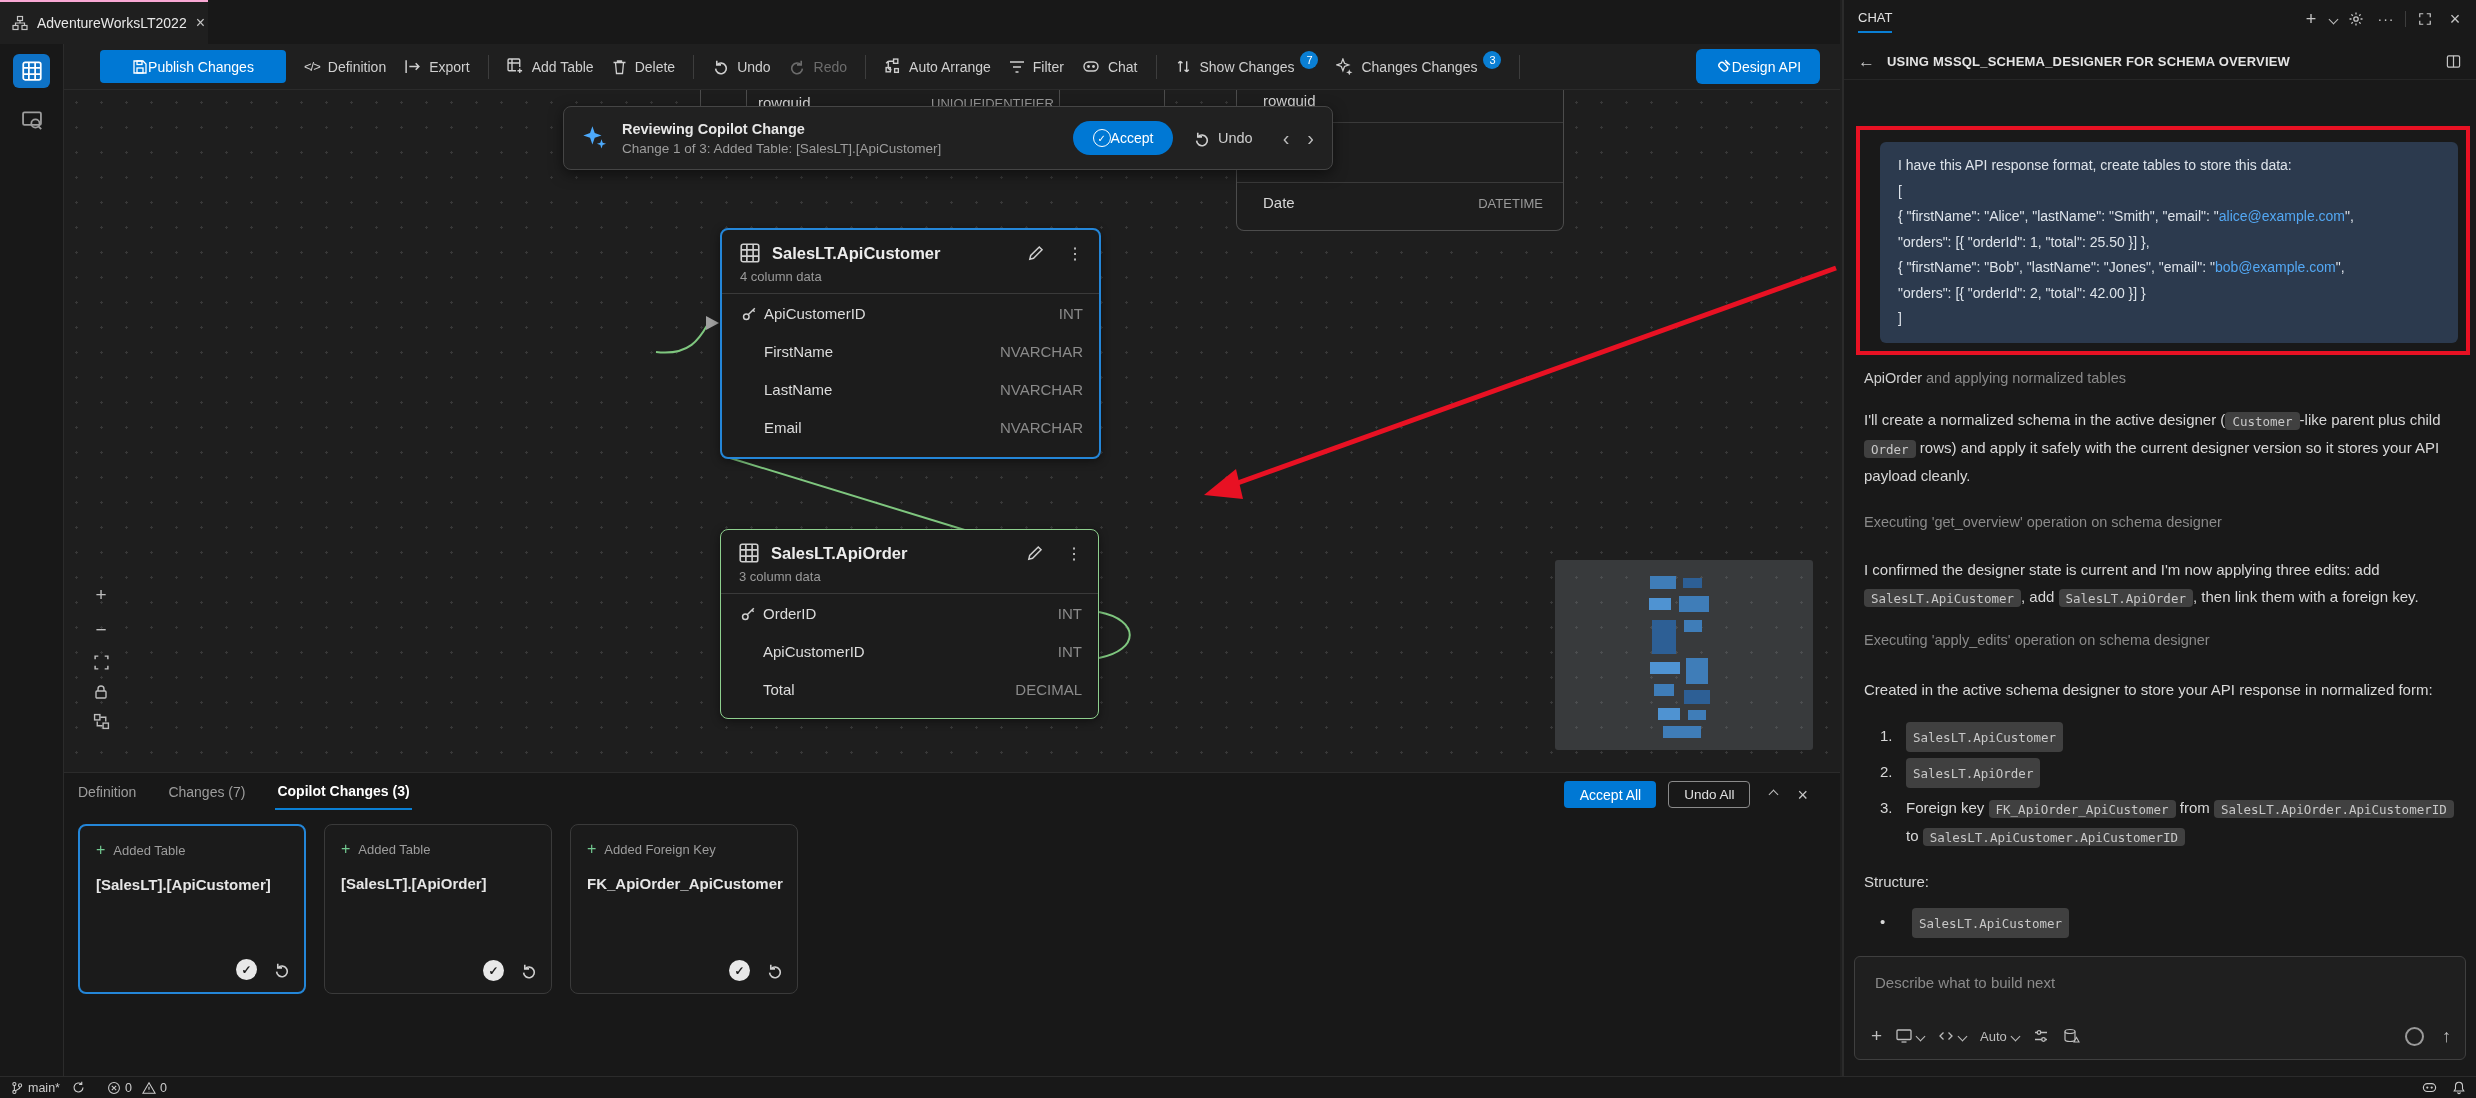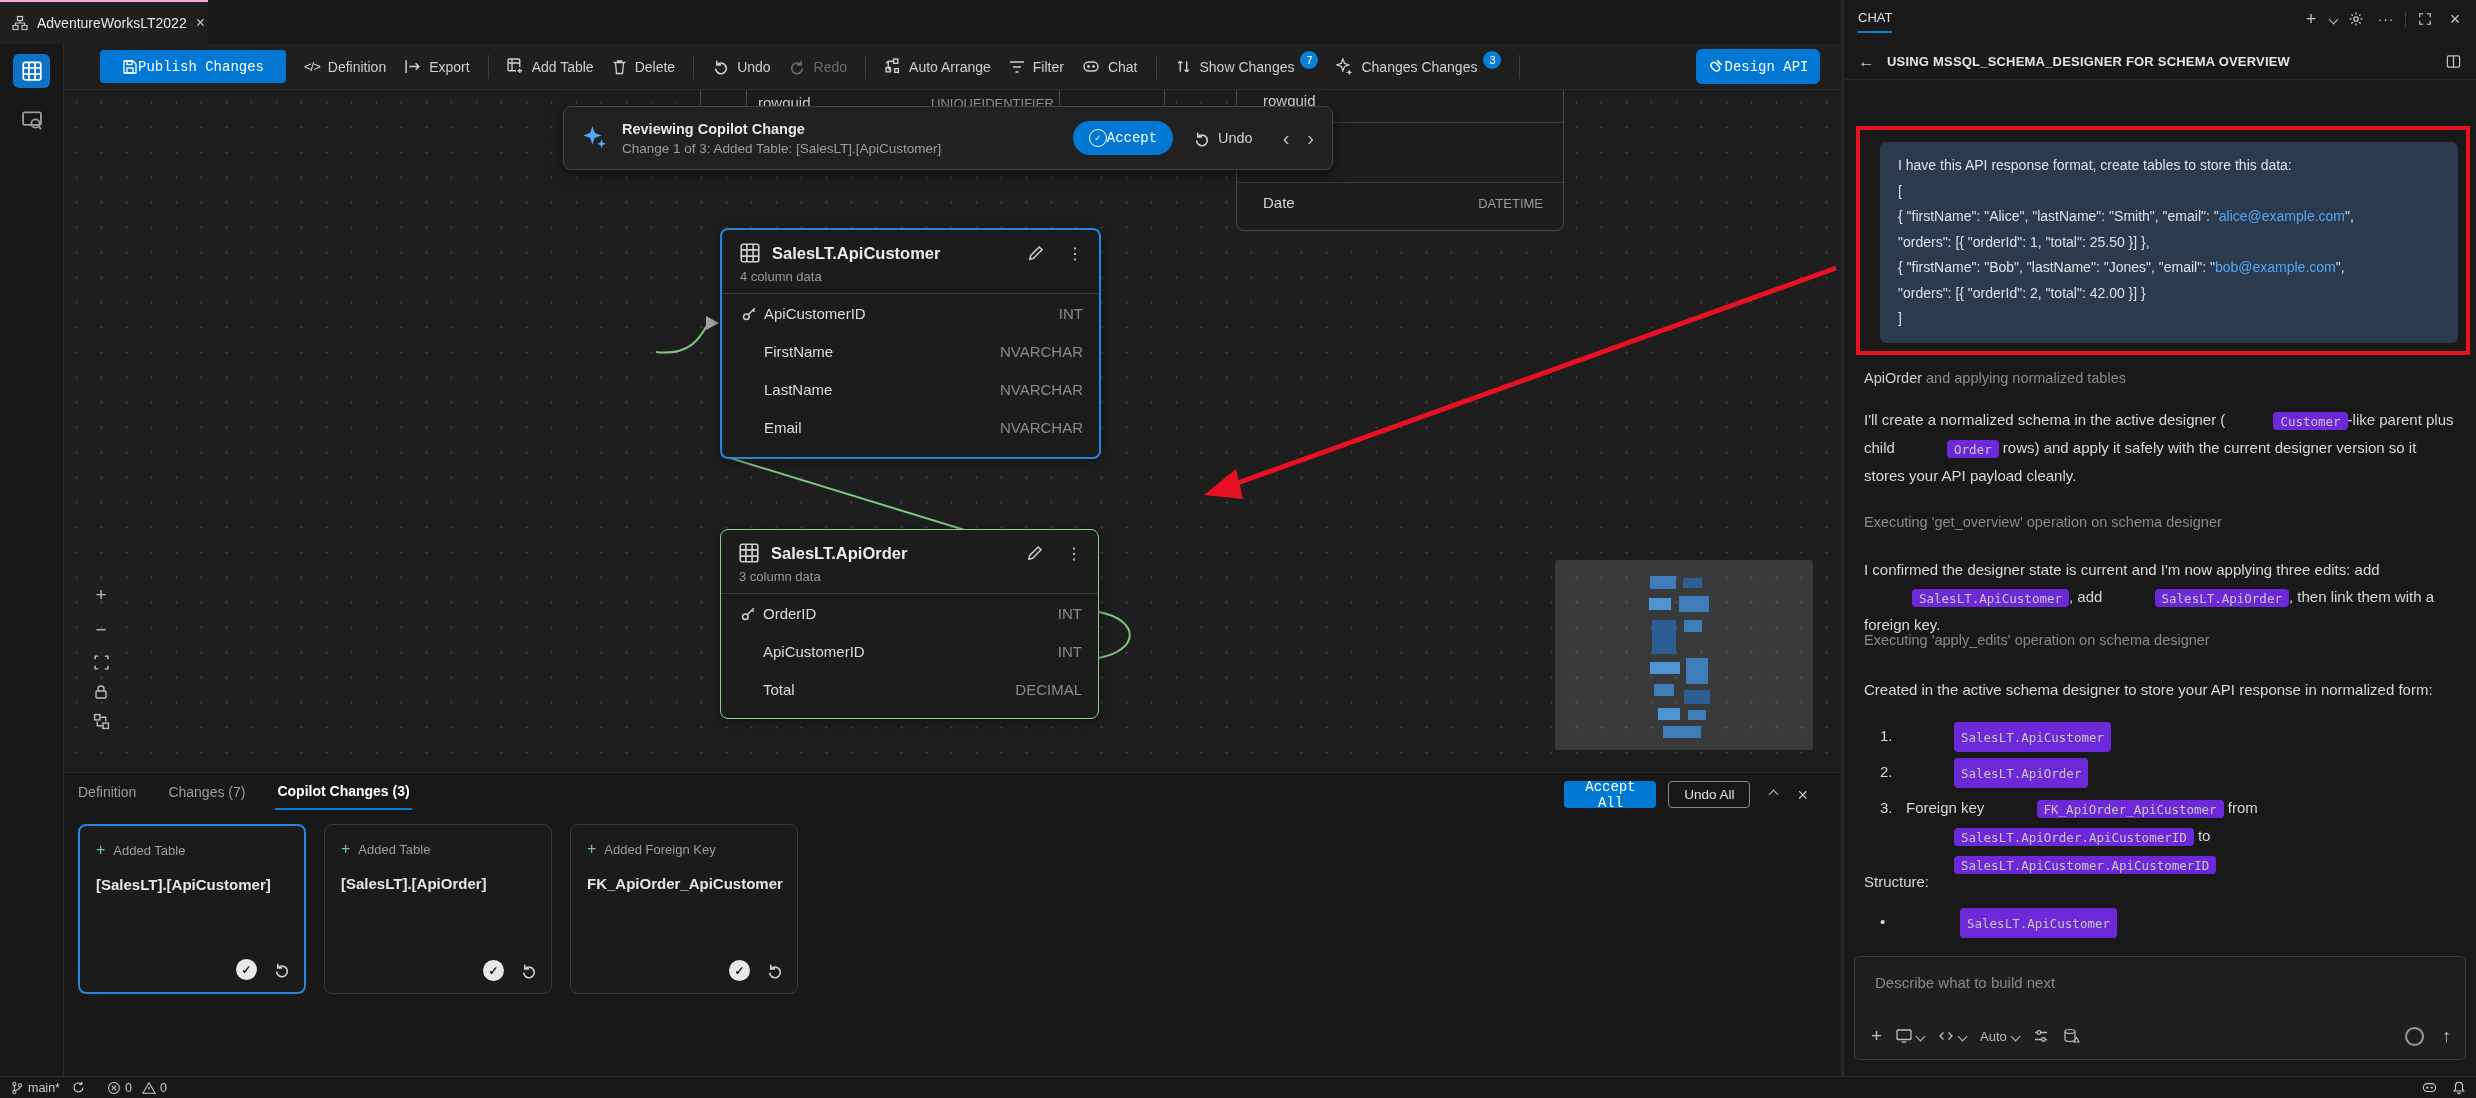--- a/index.html
+++ b/index.html
@@ -20,21 +20,21 @@
   #side-active{position:absolute;left:13px;top:10px;width:37px;height:34px;background:#0e72c6;border-radius:6px;
       display:flex;align-items:center;justify-content:center;}
   #side-secondary{position:absolute;left:18px;top:62px;width:28px;height:28px;display:flex;align-items:center;justify-content:center;}
   
   #toolbar{left:64px;top:44px;width:1776px;height:46px;background:#1f1f1f;border-bottom:1px solid #2b2b2b;
       display:flex;align-items:center;gap:18px;padding:0 20px 0 36px;box-sizing:border-box;}
   .tbtn{display:flex;align-items:center;gap:8px;color:#cfcfcf;font-size:14px;white-space:nowrap;}
   .tbtn.dis{color:#6c6c6c;}
   .tsep{width:1px;height:24px;background:#3d3d3d;flex:none;}
   .bluebtn{background:#0078d4;color:#fff;border:none;border-radius:4px;display:flex;align-items:center;
-      justify-content:center;font-size:14px;font-family:Liberation Mono, monospace;}
+      justify-content:center;font-size:14px;font-family:Liberation Sans, sans-serif;}
   .badge{background:#0a7fd4;color:#fff;border-radius:50%;width:18px;height:18px;font-size:11px;
       display:inline-flex;align-items:center;justify-content:center;transform:translateY(-7px);margin-left:-2px;}
   .chev{width:6px;height:6px;border-right:1.6px solid #bdbdbd;border-bottom:1.6px solid #bdbdbd;
       transform:rotate(45deg);display:inline-block;flex:none;}
   .chev.up{transform:rotate(225deg);}
   
   #canvas{left:64px;top:90px;width:1776px;height:682px;background:#1e1e1e;
       background-image:radial-gradient(#383838 1.3px,transparent 1.4px);background-size:25px 25px;}
   .dtable{position:absolute;background:#1c1c1c;border-radius:8px;box-shadow:0 2px 10px rgba(0,0,0,.45);}
   .dt-head{display:flex;align-items:center;gap:12px;padding:13px 16px 0 18px;}
@@ -80,22 +80,22 @@
       border-bottom:2px solid #0a7fd4;}
   .chat-hic{color:#c5c5c5;display:flex;align-items:center;justify-content:center;width:22px;height:22px;}
   #chat-title-row{position:absolute;left:0;top:44px;width:634px;height:36px;display:flex;align-items:center;
       gap:12px;padding:0 14px;box-sizing:border-box;border-bottom:1px solid #262626;}
   #chat-title{font-size:13px;font-weight:bold;color:#e4e4e4;letter-spacing:.2px;flex:1;white-space:nowrap;}
   .bubble{position:absolute;left:36px;top:142px;width:578px;background:#2c3a4e;border-radius:6px;
       padding:11px 18px;box-sizing:border-box;font-size:14px;line-height:25.5px;color:#dde3ea;}
   .bubble a{color:#53a8f4;text-decoration:none;}
   .chat-p{font-size:15px;line-height:27px;color:#d8d8d8;}
   .chat-status{font-size:14.5px;color:#8a8a8a;}
-  .chip{font-family:"DejaVu Sans Mono",monospace;background:#6d28d9;border-radius:4px;
-      padding:1.5px 7px;font-size:12.5px;color:#c8c8c8;white-space:nowrap;margin-left:48px;}
+  .chip{font-family:"DejaVu Sans Mono",monospace;background:#404040;border-radius:4px;
+      padding:1.5px 7px;font-size:12.5px;color:#c8c8c8;white-space:nowrap;}
   .oli{display:flex;gap:8px;align-items:flex-start;font-size:15px;line-height:27px;color:#d8d8d8;}
   .oli .num{flex:none;width:18px;}
   #chat-input{position:absolute;left:10px;top:956px;width:612px;height:104px;border:1px solid #3f3f3f;
       border-radius:6px;background:#1f1f1f;box-sizing:border-box;}
   #chat-input input{position:absolute;left:18px;top:16px;width:440px;background:transparent;border:none;
       outline:none;color:#9a9a9a;font-size:15px;font-family:inherit;}
   #chat-input input::placeholder{color:#8a8a8a;}
   .in-icons{position:absolute;left:16px;bottom:12px;display:flex;align-items:center;gap:14px;color:#bdbdbd;}
   .in-right{position:absolute;right:14px;bottom:12px;display:flex;align-items:center;gap:18px;}
   .spin{width:15px;height:15px;border:2px solid #9a9a9a;border-radius:50%;}

